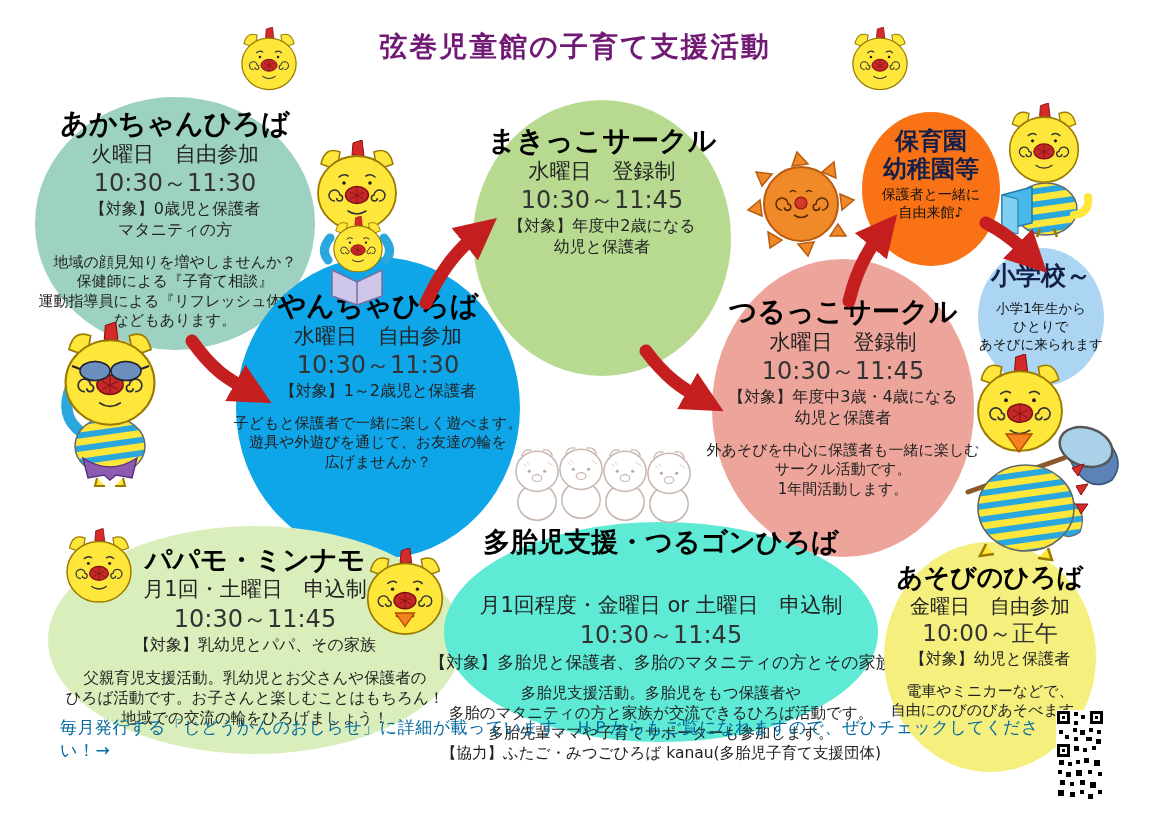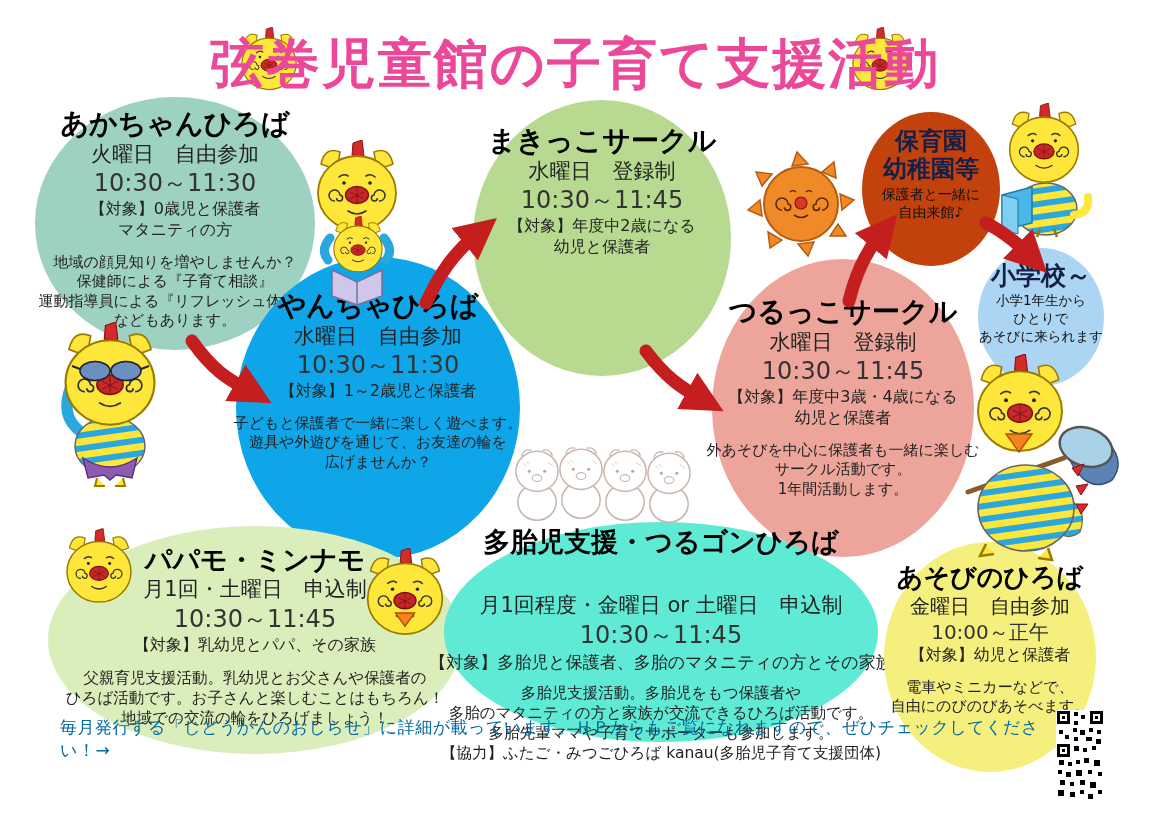--- a/index.html
+++ b/index.html
@@ -7,21 +7,21 @@
     width:1150px;height:814px;position:relative;overflow:hidden;
     background:#ffffff;
     font-family:"DejaVu Sans","Liberation Sans",sans-serif;
     color:#222;
   }
   svg{display:block;}
 
   
   #page-title{
     position:absolute;left:0;right:0;top:28px;text-align:center;
-    font-size:54px;font-weight:800;color:#ec4899;letter-spacing:2px;
+    font-size:28px;font-weight:800;color:#701a75;letter-spacing:2px;
   }
 
   
   .bubble{
     position:absolute;border-radius:50%;
     display:flex;flex-direction:column;align-items:center;
     text-align:center;color:#222;
   }
   .b-line{width:max-content;white-space:pre-line;line-height:1.3;}
   .b-title{font-weight:bold;color:#000;font-size:28px;line-height:1.2;}
@@ -39,21 +39,21 @@
   #b-asobi   {left:884px; top:542px; width:212px;height:210px;padding-top:20px;}
 
   #b-papamo .b-title{font-size:27px;}
   #b-tatai  .b-title{font-size:27px;}
   #b-tatai  .b-sched{font-size:21px;margin-top:34px;}
   #b-tatai  .b-target{font-size:17px;}
   #b-tatai  .b-desc{margin-top:10px;font-size:15.5px;}
   #b-papamo .b-desc{font-size:15.5px;}
   #b-asobi  .b-title{font-size:26px;}
   #b-asobi  .b-sched{font-size:20px;}
-  #b-asobi  .b-time{font-size:20px;}
+  #b-asobi  .b-time{font-size:23px;}
   #b-asobi  .b-desc{font-size:15px;}
 
   
   .venue{
     position:absolute;border-radius:50%;
     display:flex;flex-direction:column;align-items:center;text-align:center;
   }
   #v-hoikuen{left:862px;top:112px;width:138px;height:138px;padding-top:16px;}
   #v-hoikuen .v-title{font-size:24px;font-weight:bold;color:#15204a;line-height:1.15;}
   #v-hoikuen .v-sub{font-size:14px;margin-top:3px;color:#111;}
@@ -177,27 +177,27 @@
 
 <div class="bubble" id="b-asobi" style="background: rgb(245, 240, 126);">
   <div class="b-line b-title">あそびのひろば</div>
   <div class="b-line b-sched">金曜日　自由参加</div>
   <div class="b-line b-time">10:00～正午</div>
   <div class="b-line b-target">【対象】幼児と保護者</div>
   <div class="b-line b-desc">電車やミニカーなどで、
 自由にのびのびあそべます。</div>
 </div>
 
-<div class="venue" id="v-hoikuen" style="background: #c2410c;">
+<div class="venue" id="v-hoikuen" style="background: #f97316;">
   <div class="v-line v-title">保育園
 幼稚園等</div>
   <div class="v-line v-sub">保護者と一緒に
 自由来館♪</div>
 </div>
-<div class="venue" id="v-shougakkou" style="background: rgb(171, 213, 242);">
+<div class="venue" id="v-shougakkou" style="background: rgb(171, 213, 242); gap: 8px;">
   <div class="v-line v-title">小学校～</div>
   <div class="v-line v-sub">小学1年生から
 ひとりで
 あそびに来られます</div>
 </div>
 
 <div class="mascot" style="left:233px;top:27px;width:72px;height:64px;">
   <svg viewBox="0 0 100 92" width="72" height="64">
       <use href="#sym-face"></use>
     </svg>

